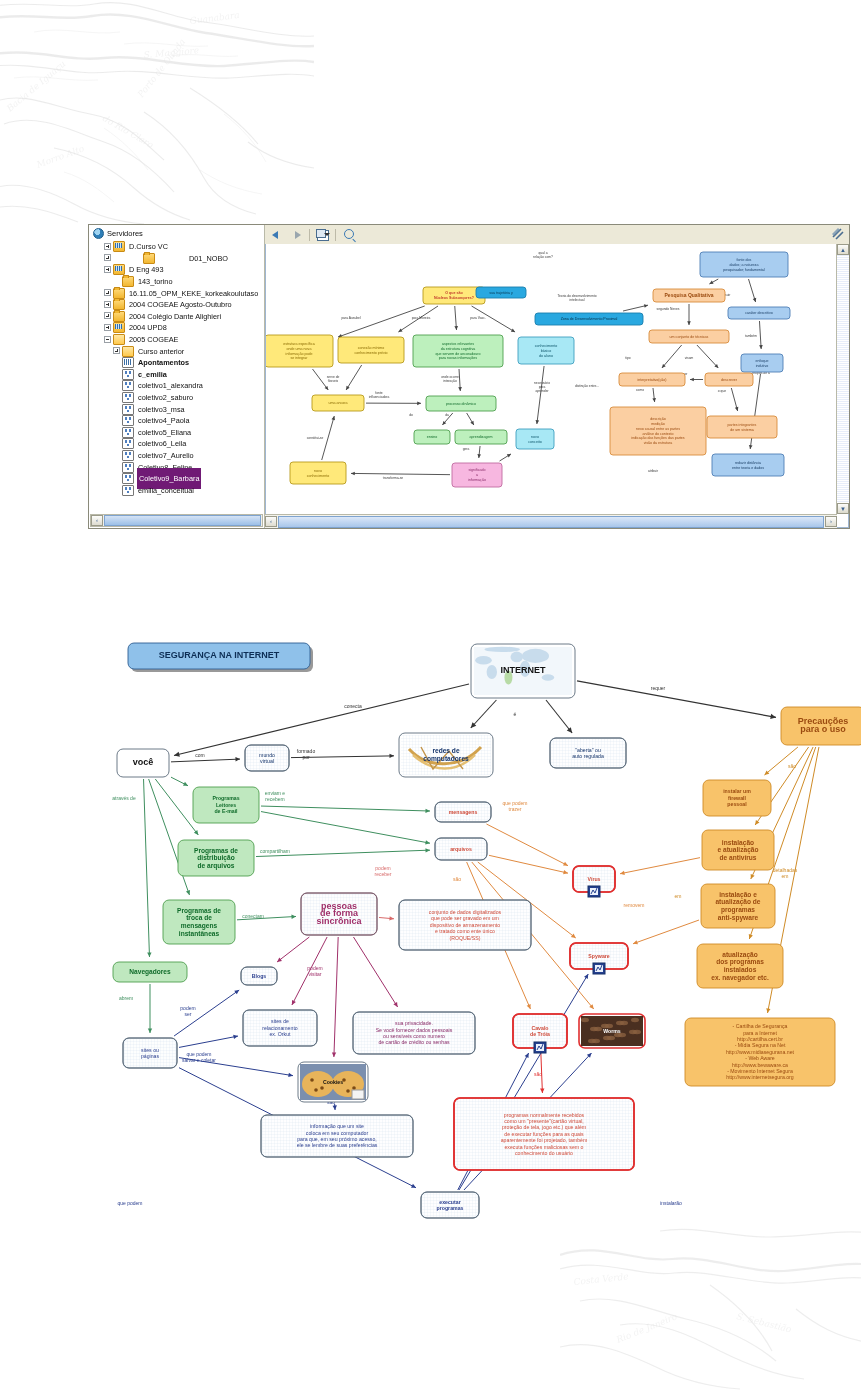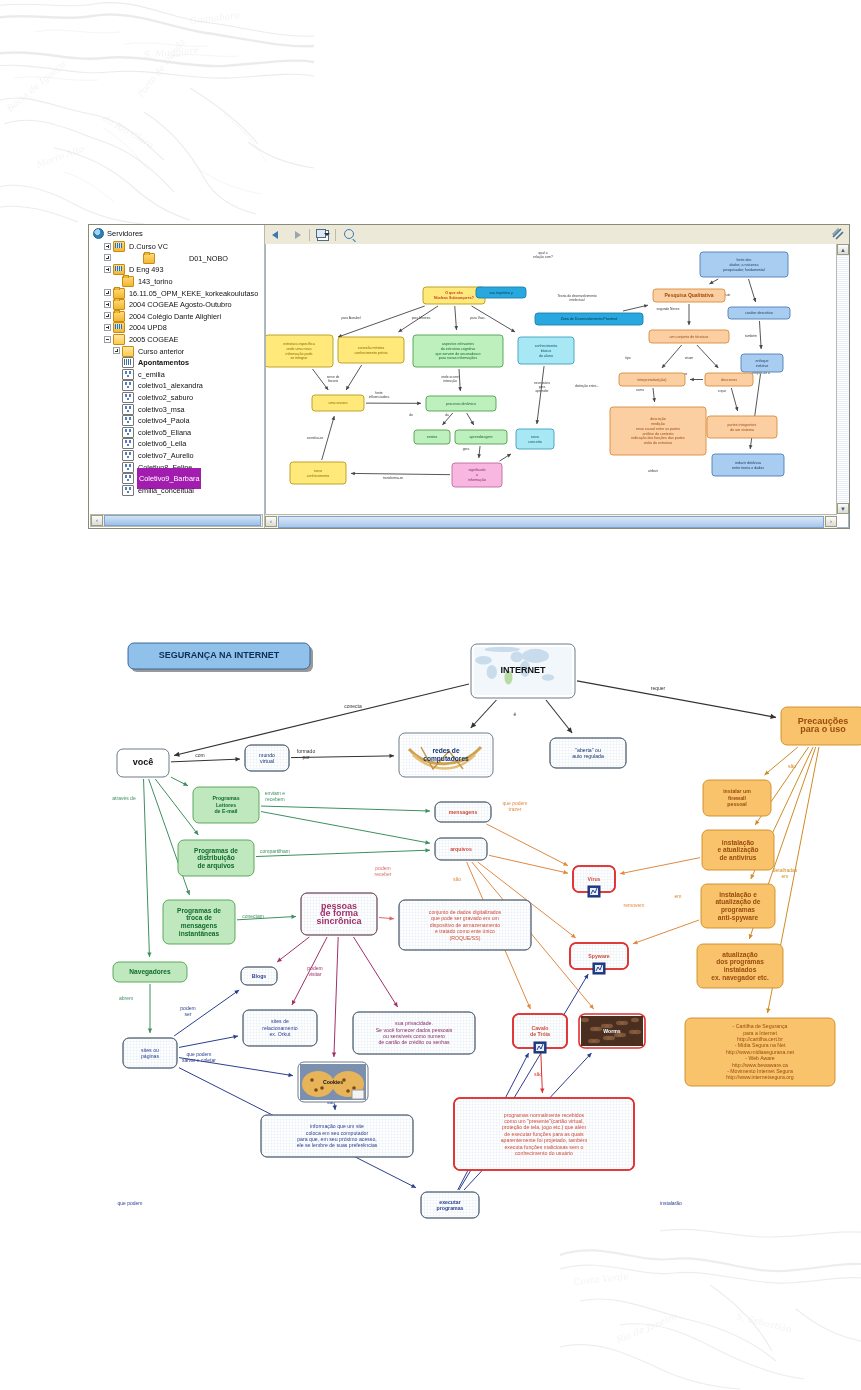--- a/index.html
+++ b/index.html
@@ -43,21 +43,21 @@
   .ico-cmap::after{content:"";position:absolute;left:1px;top:1px;width:7px;height:6px;
     background:
       radial-gradient(circle at 2px 1.5px,#4f7fbf 0 1.2px,transparent 1.3px),
       radial-gradient(circle at 6px 1.5px,#4f7fbf 0 1.2px,transparent 1.3px),
       radial-gradient(circle at 4px 5px,#4f7fbf 0 1.2px,transparent 1.3px);}
   .ico-grid{background:#fff;border:1px solid #777;border-radius:1px;}
   .ico-grid::after{content:"";position:absolute;left:1px;top:1px;width:7px;height:6px;
     background:repeating-linear-gradient(90deg,#3b6ea5 0 1px,#fff 1px 2px),
                repeating-linear-gradient(0deg,#3b6ea5 0 1px,transparent 1px 2px);}
   .t-label{overflow:hidden;text-overflow:clip;}
-  .t-row.sel .t-label{background:#a21caf;color:#fff;padding:6px 2px;}
+  .t-row.sel .t-label{background:#701a75;color:#fff;padding:6px 2px;}
   .t-row .t-label{padding:0 1px;}
   #tree-hscroll{position:absolute;left:1px;right:1px;bottom:1px;height:11px;
     background:#f1f0e8;border:1px solid #b9b9a8;display:flex;align-items:center;}
   .hs-btn{width:10px;height:9px;font-size:6px;line-height:9px;text-align:center;color:#315a8c;
     background:linear-gradient(#fcfcfa,#dedcd0);border:1px solid #9b9b8a;}
   .hs-thumb{flex:1;height:9px;margin:0 1px;
     background:linear-gradient(#d5e3f5,#9cc0e8);border:1px solid #7ea3cf;}
 
   #right-pane{flex:1;position:relative;background:#ece9d8;}
   #toolbar{height:19px;background:#ece9d8;border-bottom:1px solid #cfcbb8;
@@ -228,21 +228,21 @@
             <i class="v"></i>
           </span>
           <span class="ico ico-folder-open"></span>
           <span class="t-label">Curso anterior</span>
         </div>
         <div class="t-row" style="padding-left: 22px; font-weight: bold;">
           <span class="t-exp open"></span>
           <span class="ico ico-grid"></span>
           <span class="t-label">Apontamentos</span>
         </div>
-        <div class="t-row" style="padding-left: 22px;">
+        <div class="t-row" style="padding-left: 22px; font-weight: bold;">
           <span class="t-exp open"></span>
           <span class="ico ico-cmap"></span>
           <span class="t-label">c_emilia</span>
         </div>
         <div class="t-row" style="padding-left: 22px;">
           <span class="t-exp open"></span>
           <span class="ico ico-cmap"></span>
           <span class="t-label">coletivo1_alexandra</span>
         </div>
         <div class="t-row" style="padding-left: 22px;">

